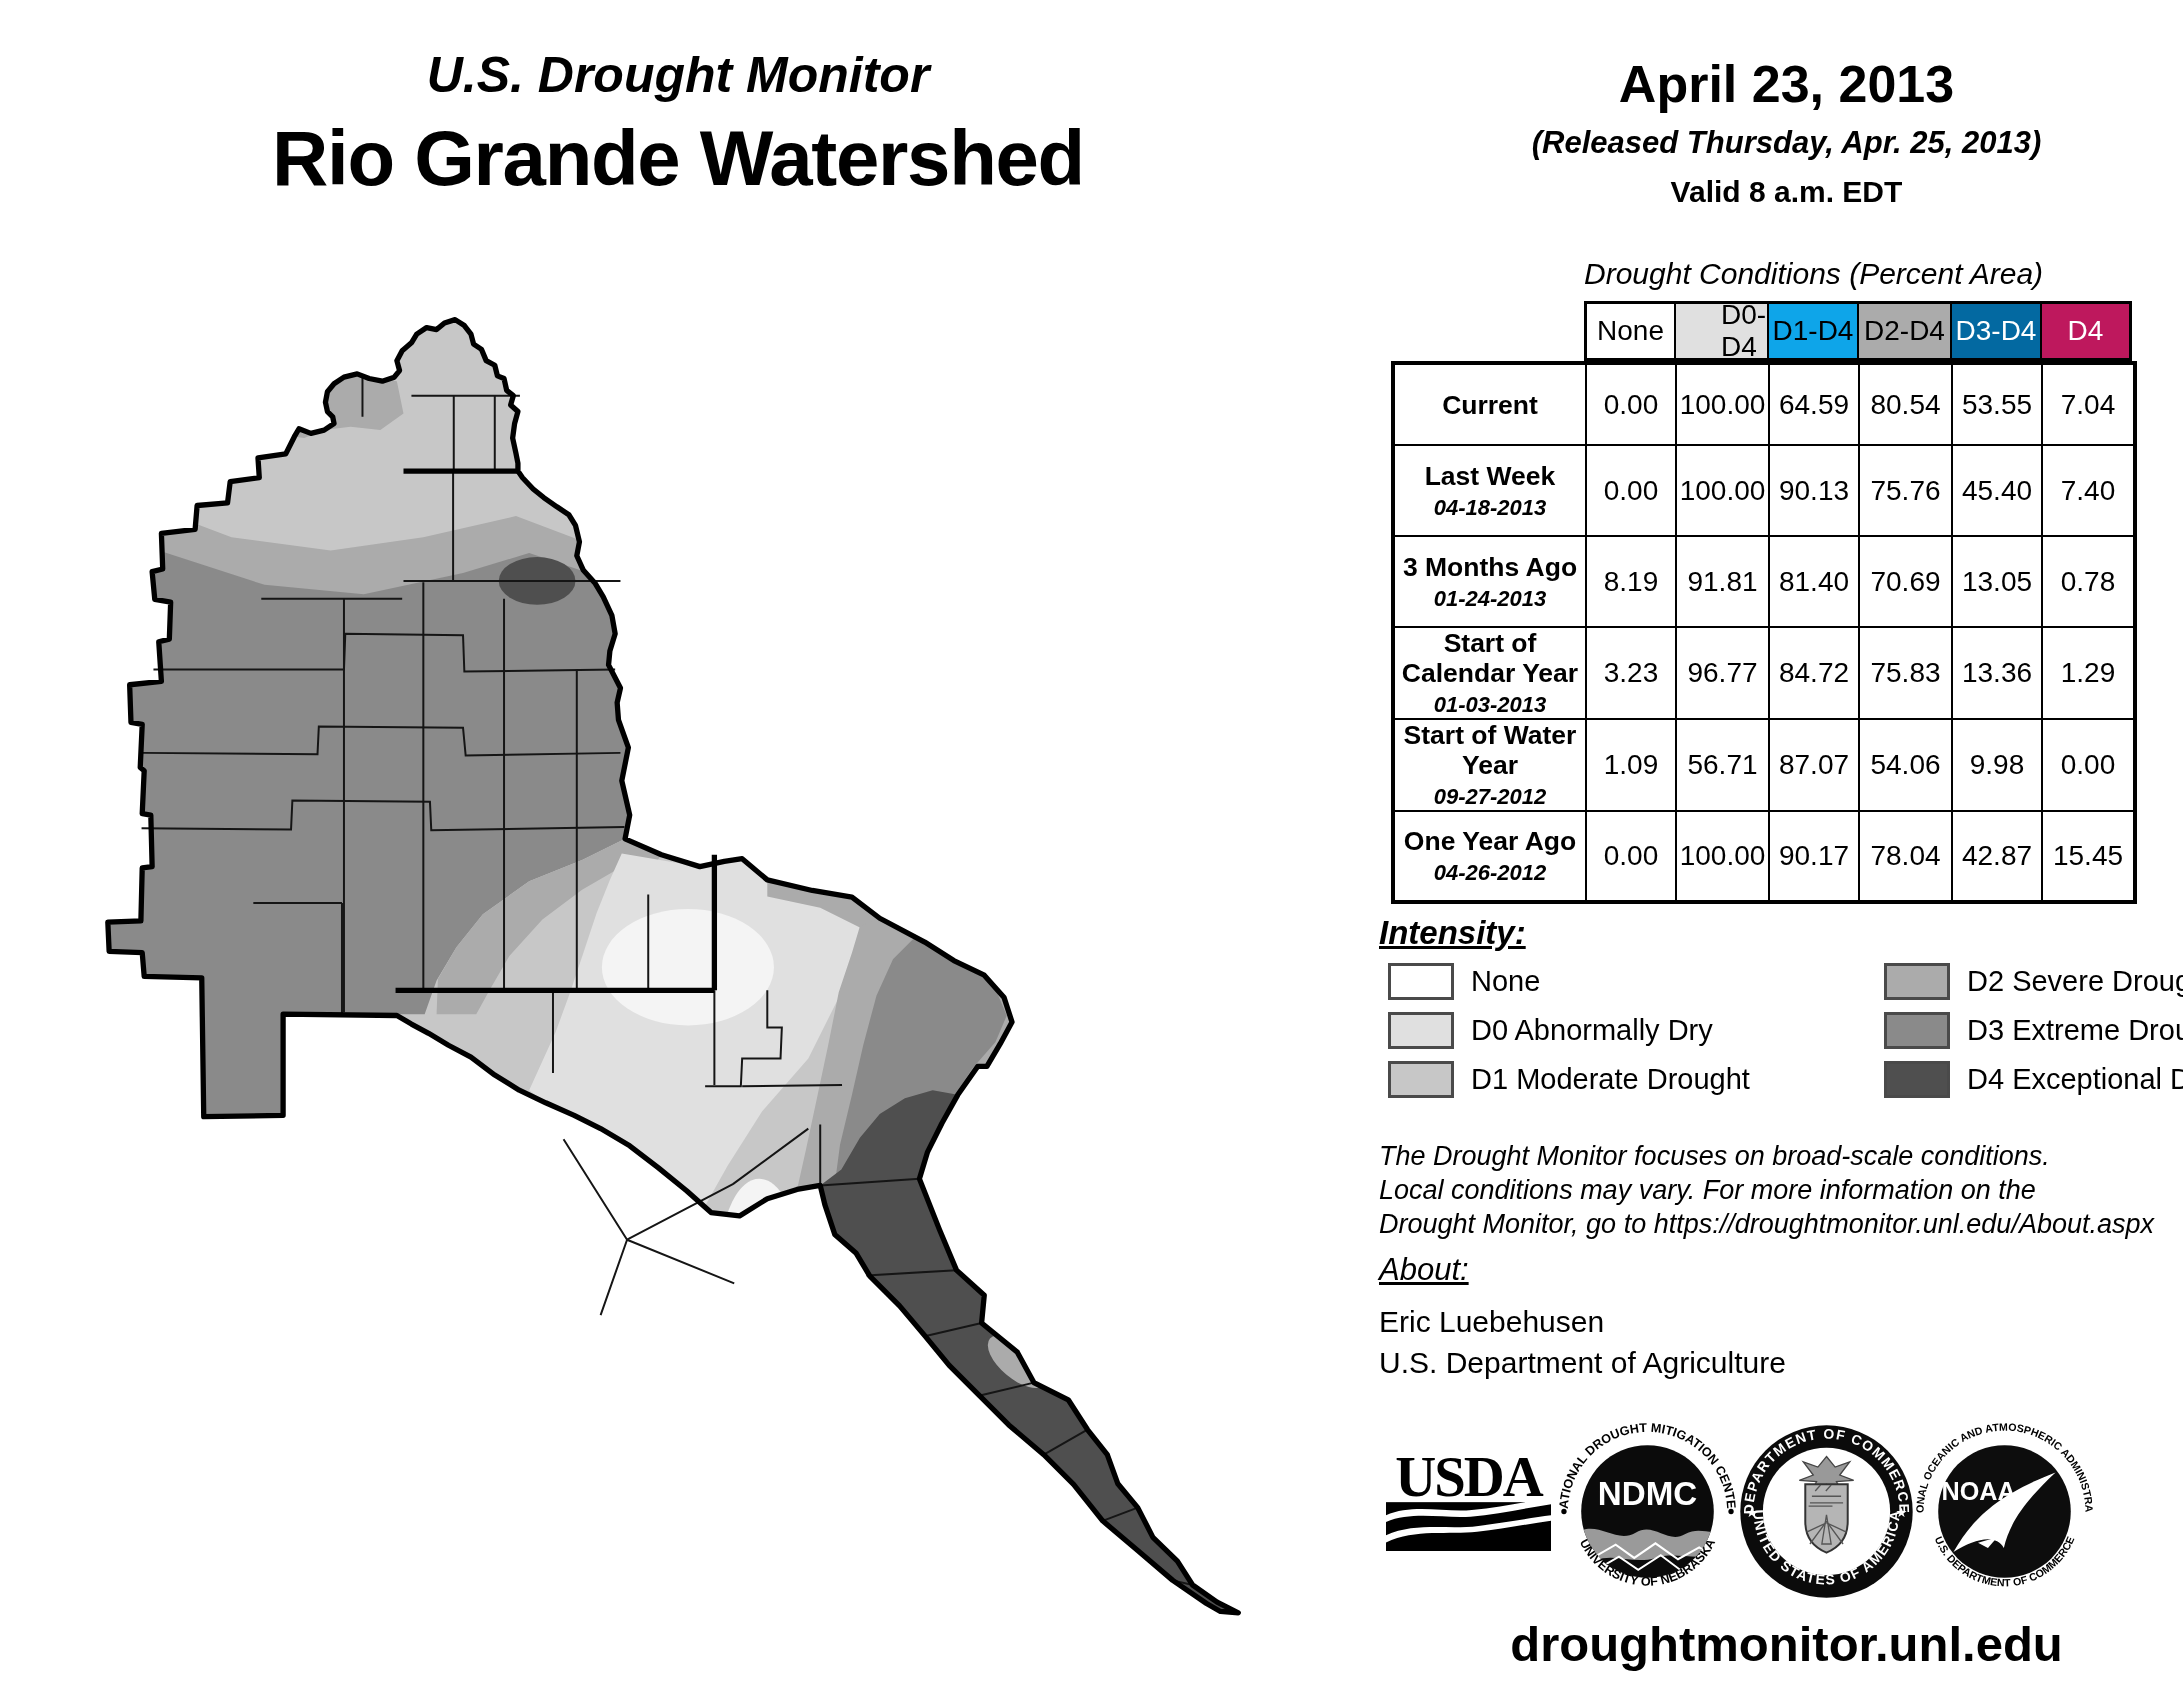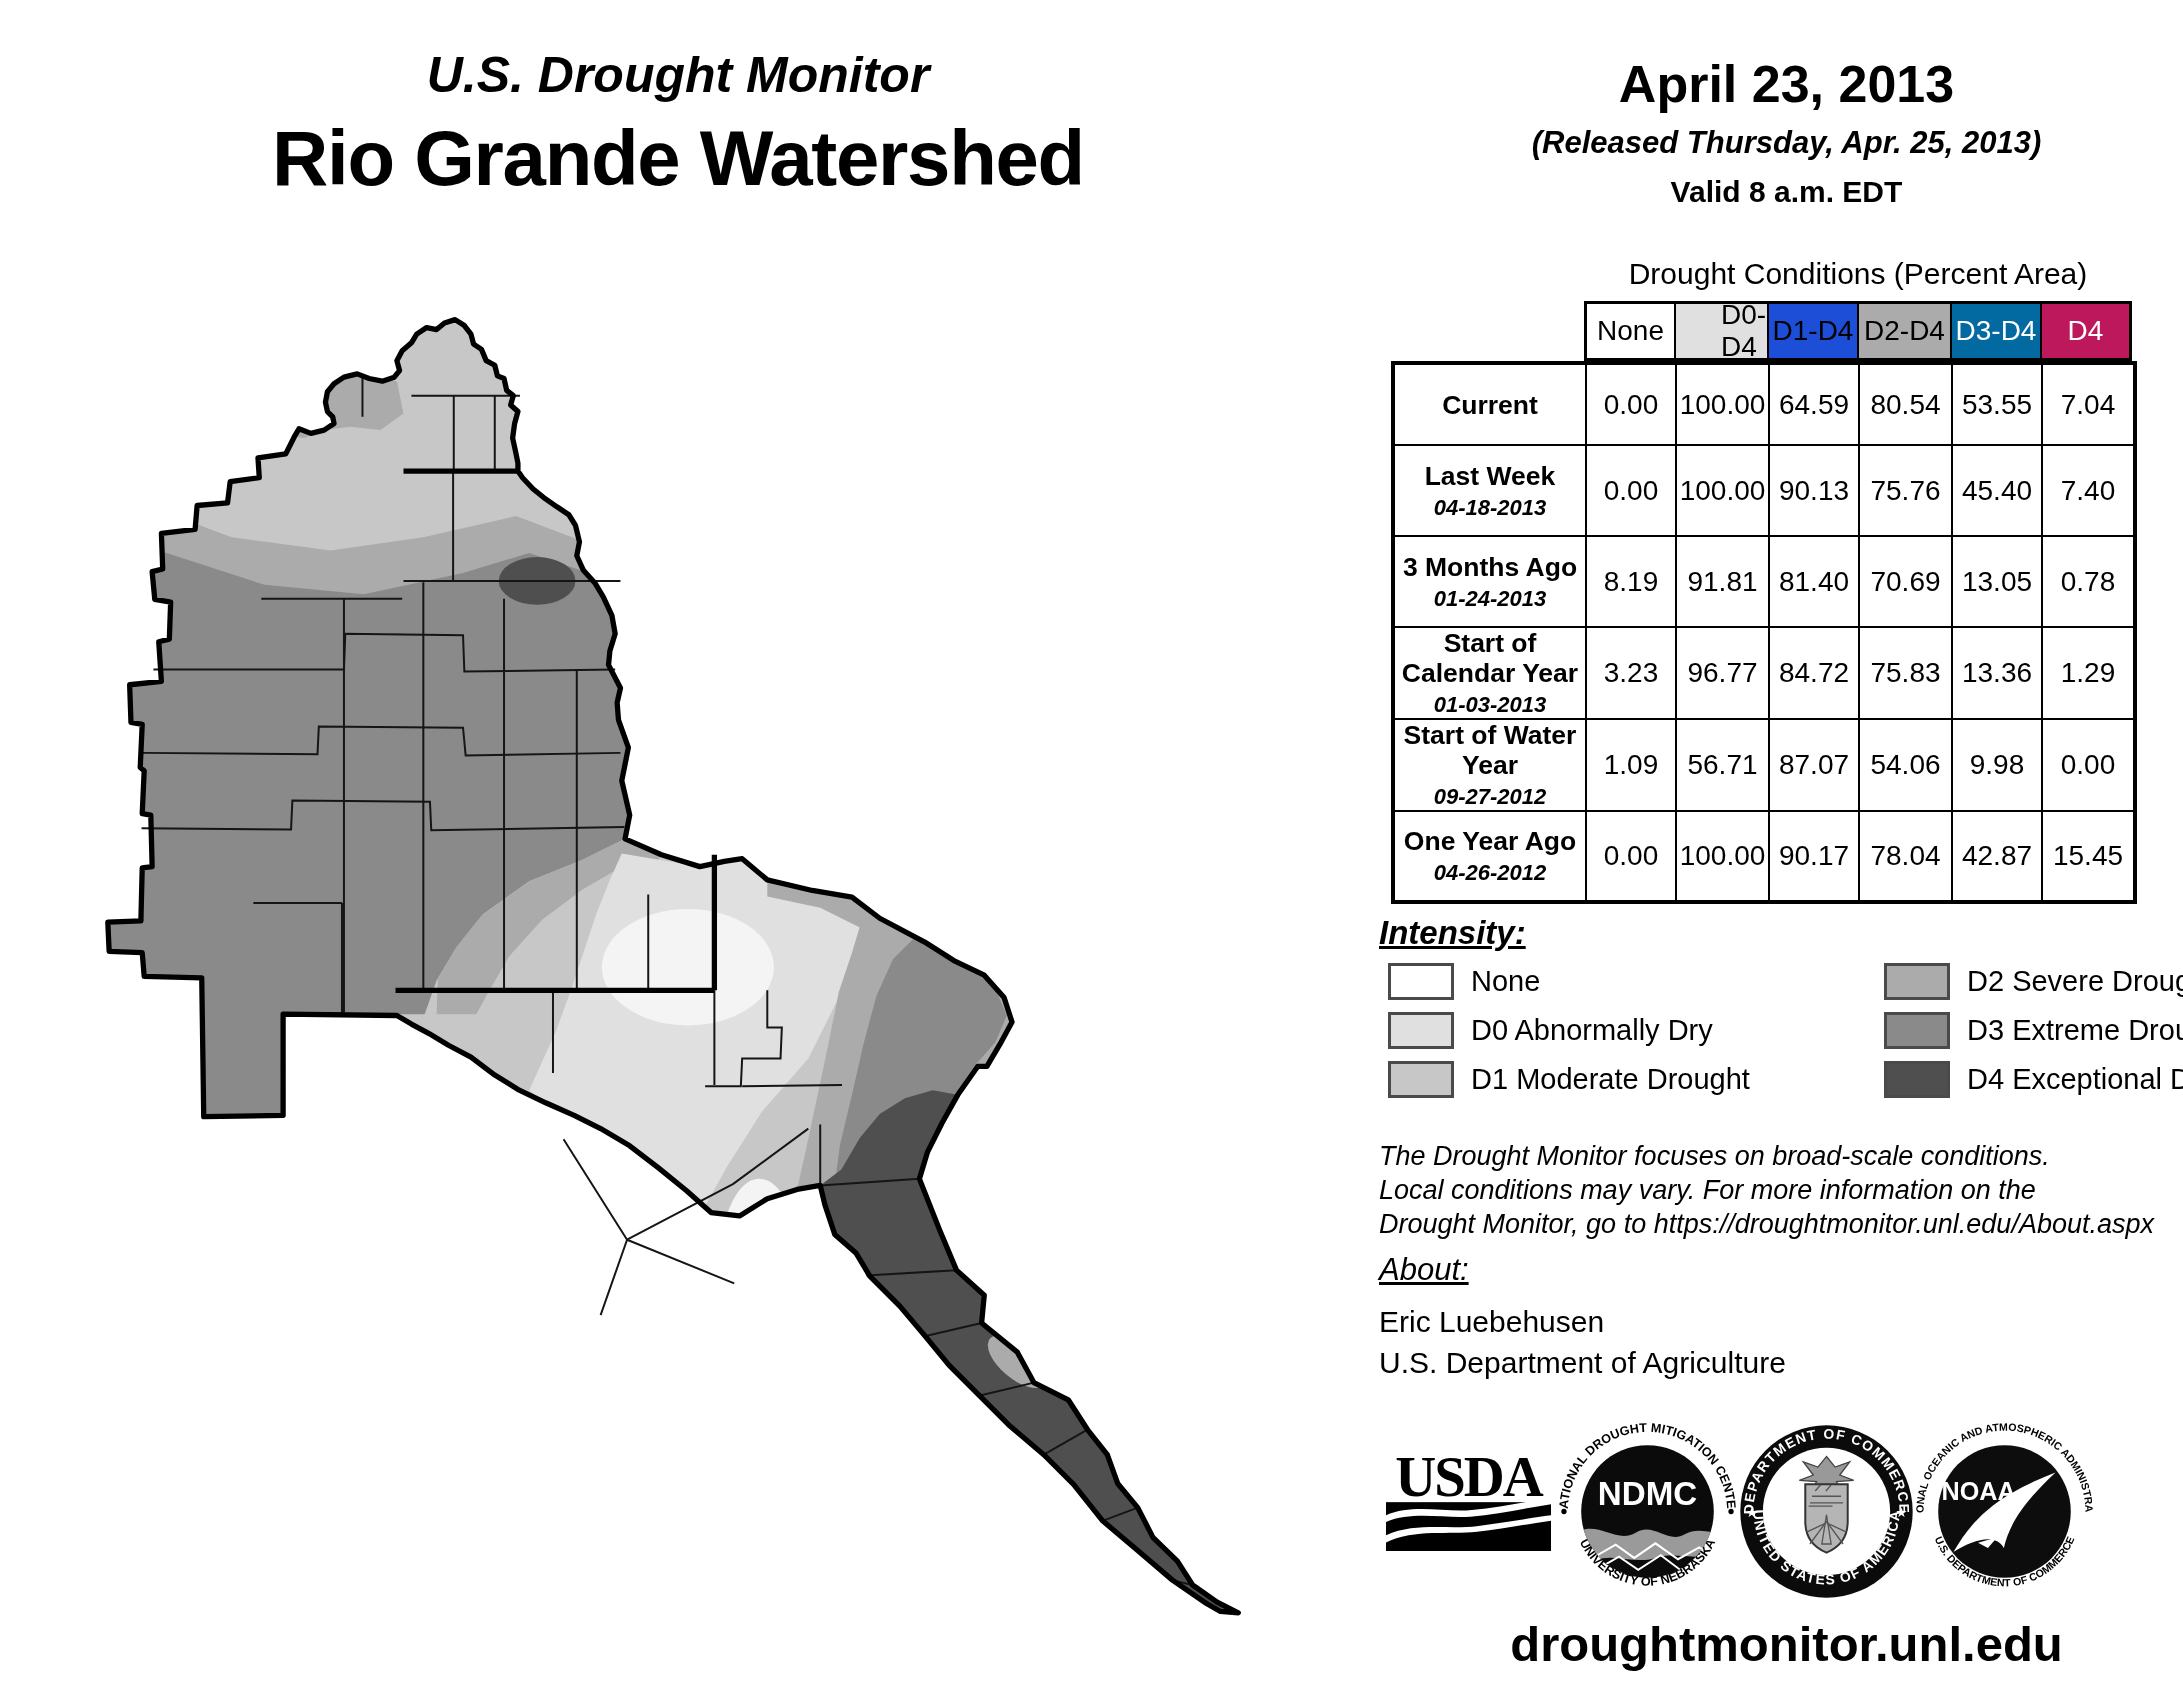--- a/index.html
+++ b/index.html
@@ -11,22 +11,22 @@
   #title-block{left:0;top:0;width:1356px;text-align:center;}
   #title-line1{font-size:50px;font-weight:bold;font-style:italic;margin-top:46px;}
   #title-line2{font-size:78px;font-weight:bold;letter-spacing:-1.3px;margin-top:9.3px;}
 
   #date-block{left:1393px;top:0;width:787px;text-align:center;}
   #date-main{font-size:52px;font-weight:bold;margin-top:54px;}
   #date-released{font-size:31px;font-weight:bold;font-style:italic;margin-top:10.6px;}
   #date-valid{font-size:30px;font-weight:bold;margin-top:14.6px;}
 
   
-  #table-title{left:1584px;top:257px;width:548px;text-align:center;
-               font-size:30px;}
+  #table-title{left:1584px;top:257px;width:548px;
+               font-size:30px;font-style:italic;}
   #hdr-row{left:1584px;top:301px;width:548px;height:60px;display:flex;
            border:3.3px solid #000;box-sizing:border-box;}
   .hdr-cell{border-left:2.6px solid #000;box-sizing:border-box;display:flex;
             align-items:center;justify-content:center;font-size:28px;}
   .hdr-cell:first-child{border-left:none;}
   .light-text{color:#fff;}
 
   #drought-table{position:absolute;left:1391px;top:361px;border-collapse:collapse;
                  table-layout:fixed;width:741px;}
   #drought-table td{border:2.6px solid #000;text-align:center;vertical-align:middle;
@@ -159,21 +159,21 @@
   <div id="date-main">April 23, 2013</div>
   <div id="date-released">(Released Thursday, Apr. 25, 2013)</div>
   <div id="date-valid">Valid 8 a.m. EDT</div>
 </div>
 
 <div id="table-title" class="abs">Drought Conditions (Percent Area)</div>
 
 <div id="hdr-row" class="abs">
   <div class="hdr-cell" style="width: 87px; background: rgb(255, 255, 255);">None</div>
   <div class="hdr-cell" style="width: 93px; background: rgb(224, 224, 224); padding-left: 45px;">D0-D4</div>
-  <div class="hdr-cell" style="width: 90px; background: #1d4ed8;">D1-D4</div>
+  <div class="hdr-cell" style="width: 90px; background: #0ea5e9;">D1-D4</div>
   <div class="hdr-cell" style="width: 93px; background: rgb(171, 171, 171);">D2-D4</div>
   <div class="hdr-cell light-text" style="width: 90px; background: #0369a1;">D3-D4</div>
   <div class="hdr-cell light-text" style="width: 89px; background: #be185d;">D4</div>
 </div>
 
 <table id="drought-table">
   <colgroup>
     <col style="width:193px">
       <col style="width:90px">
       <col style="width:93px">

